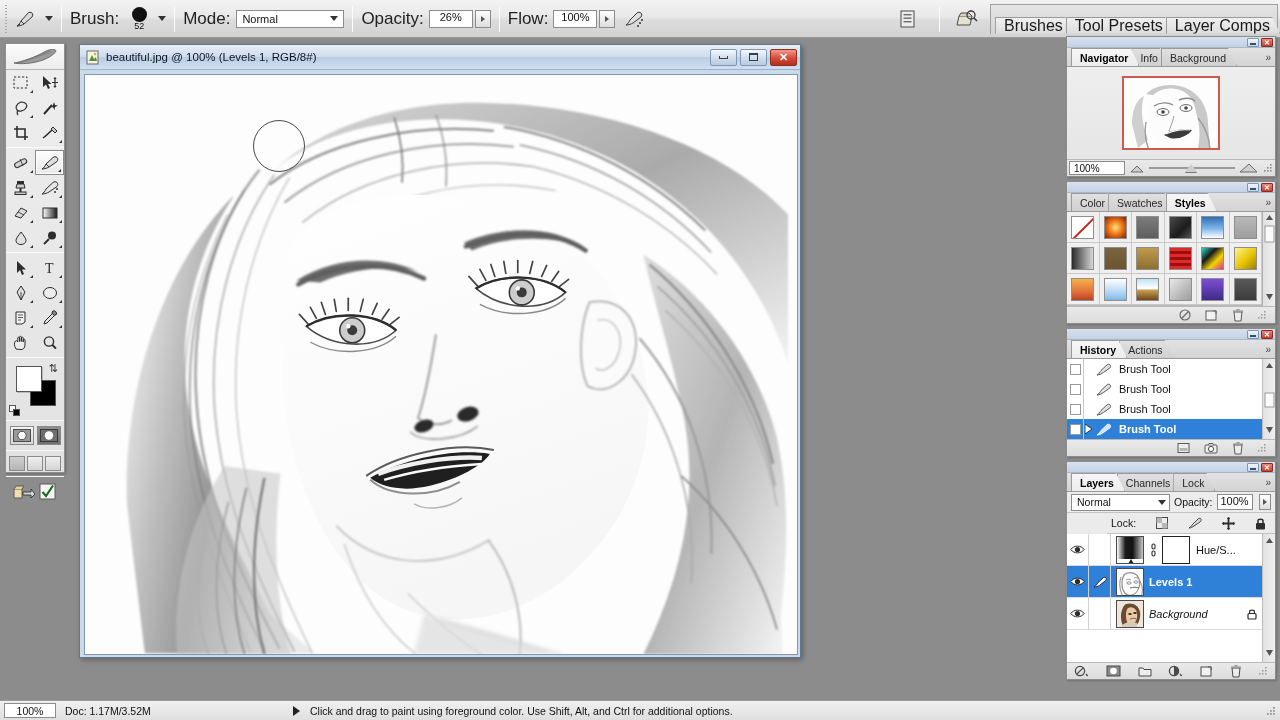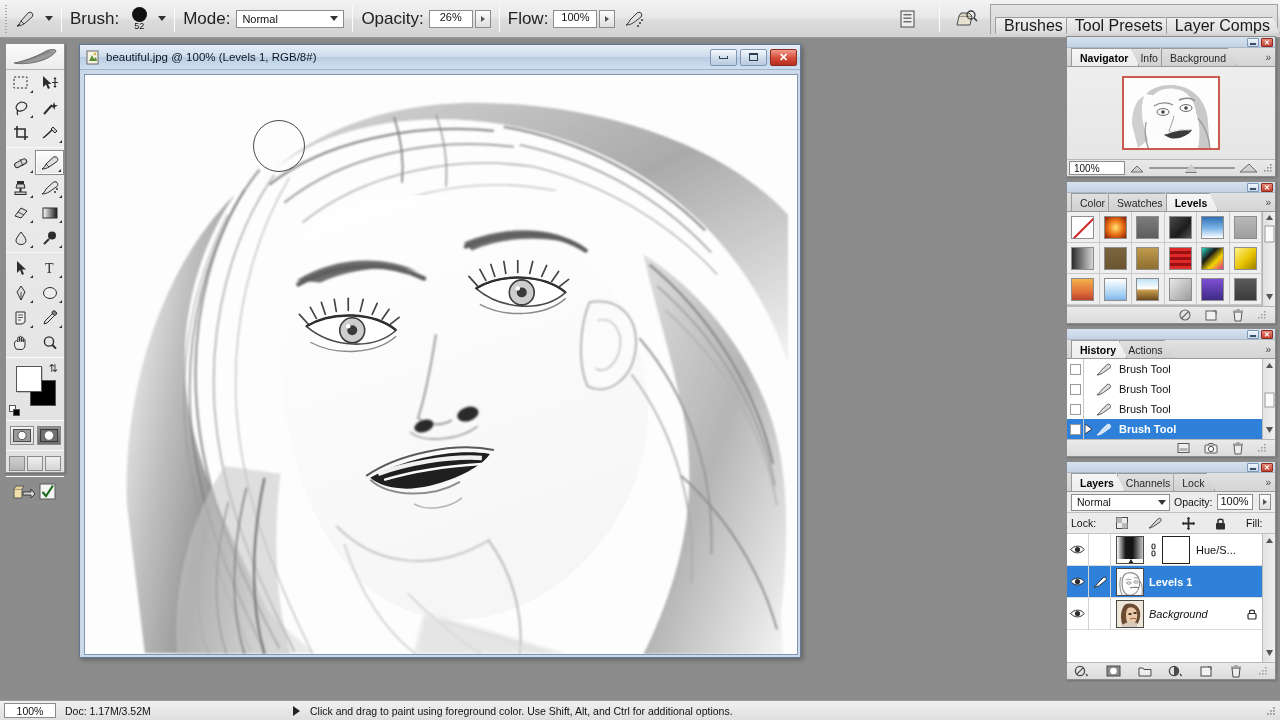--- a/index.html
+++ b/index.html
@@ -214,21 +214,21 @@
   .hist-check i { width:11px;height:11px;border:1px solid #9a9a9a;background:#fff;display:block; }
   .hist-arrowcol { width:10px; flex:none; display:flex;align-items:center;justify-content:center; }
   .hist-icon { width:20px; flex:none; display:flex;align-items:center;justify-content:center; }
 
   
   .layers-opts { height:21px; display:flex; align-items:center; gap:4px; padding:0 4px;
                  border-bottom:1px solid #c2c2c2; }
   .blend-combo { width:104px;height:17px;background:#fff;border:1px solid #8c8c8c;
                  display:flex;align-items:center;justify-content:space-between;padding:0 3px 0 5px;font-size:10.5px;color:#111;}
   .lock-row { height:21px; display:flex; align-items:center; gap:20px; padding:0 4px;
-              border-bottom:1px solid #c2c2c2; }
+              border-bottom:1px solid #c2c2c2;margin-left:40px; }
   .layer-rows { background:#fff; }
   .layer-row { height:32px; display:flex; align-items:center; border-bottom:1px solid #dcdcdc; }
   .layer-row.sel { background:#2e80d8; }
   .eye-cell { width:22px;height:32px;flex:none;display:flex;align-items:center;justify-content:center;border-right:1px solid #d2d2d2;}
   .link-cell { width:22px;height:32px;flex:none;display:flex;align-items:center;justify-content:center;border-right:1px solid #d2d2d2;}
   .lthumb { width:28px;height:28px;border:1px solid #4a4a4a;margin:0 5px;flex:none;overflow:hidden;position:relative;background:#fff;}
   .lname { font-size:11px; color:#111; white-space:nowrap; }
   .layer-row.sel .lname { color:#fff; font-weight:bold; }
   .lname.italic { font-style: italic; }
   .mask-thumb { width:28px;height:28px;border:1px solid #222;background:#fff;margin-right:6px;flex:none;}
@@ -825,21 +825,21 @@
         <div class="ptb-btn">
             <i class="m"></i>
           </div>
         <div class="ptb-btn close">
             <span class="x">✕</span>
           </div>
       </div>
       <div class="tabrow">
         <div class="ptab">Color</div>
         <div class="ptab">Swatches</div>
-        <div class="ptab active">Levels</div>
+        <div class="ptab active">Styles</div>
         <div class="tab-more">»</div>
       </div>
       <div style="position:relative;">
         <div class="styles-grid" id="styles-grid" style="margin-right:13px;">
             <div class="style-cell">
               <div class="style-sw" style="background: rgb(255, 255, 255); position: relative; overflow: hidden;">
                 <div style="position: absolute; left: -4px; top: 10px; width: 32px; height: 1.6px; background: rgb(208, 32, 32); transform: rotate(-45deg);"></div>
               </div>
             </div>
             <div class="style-cell">

